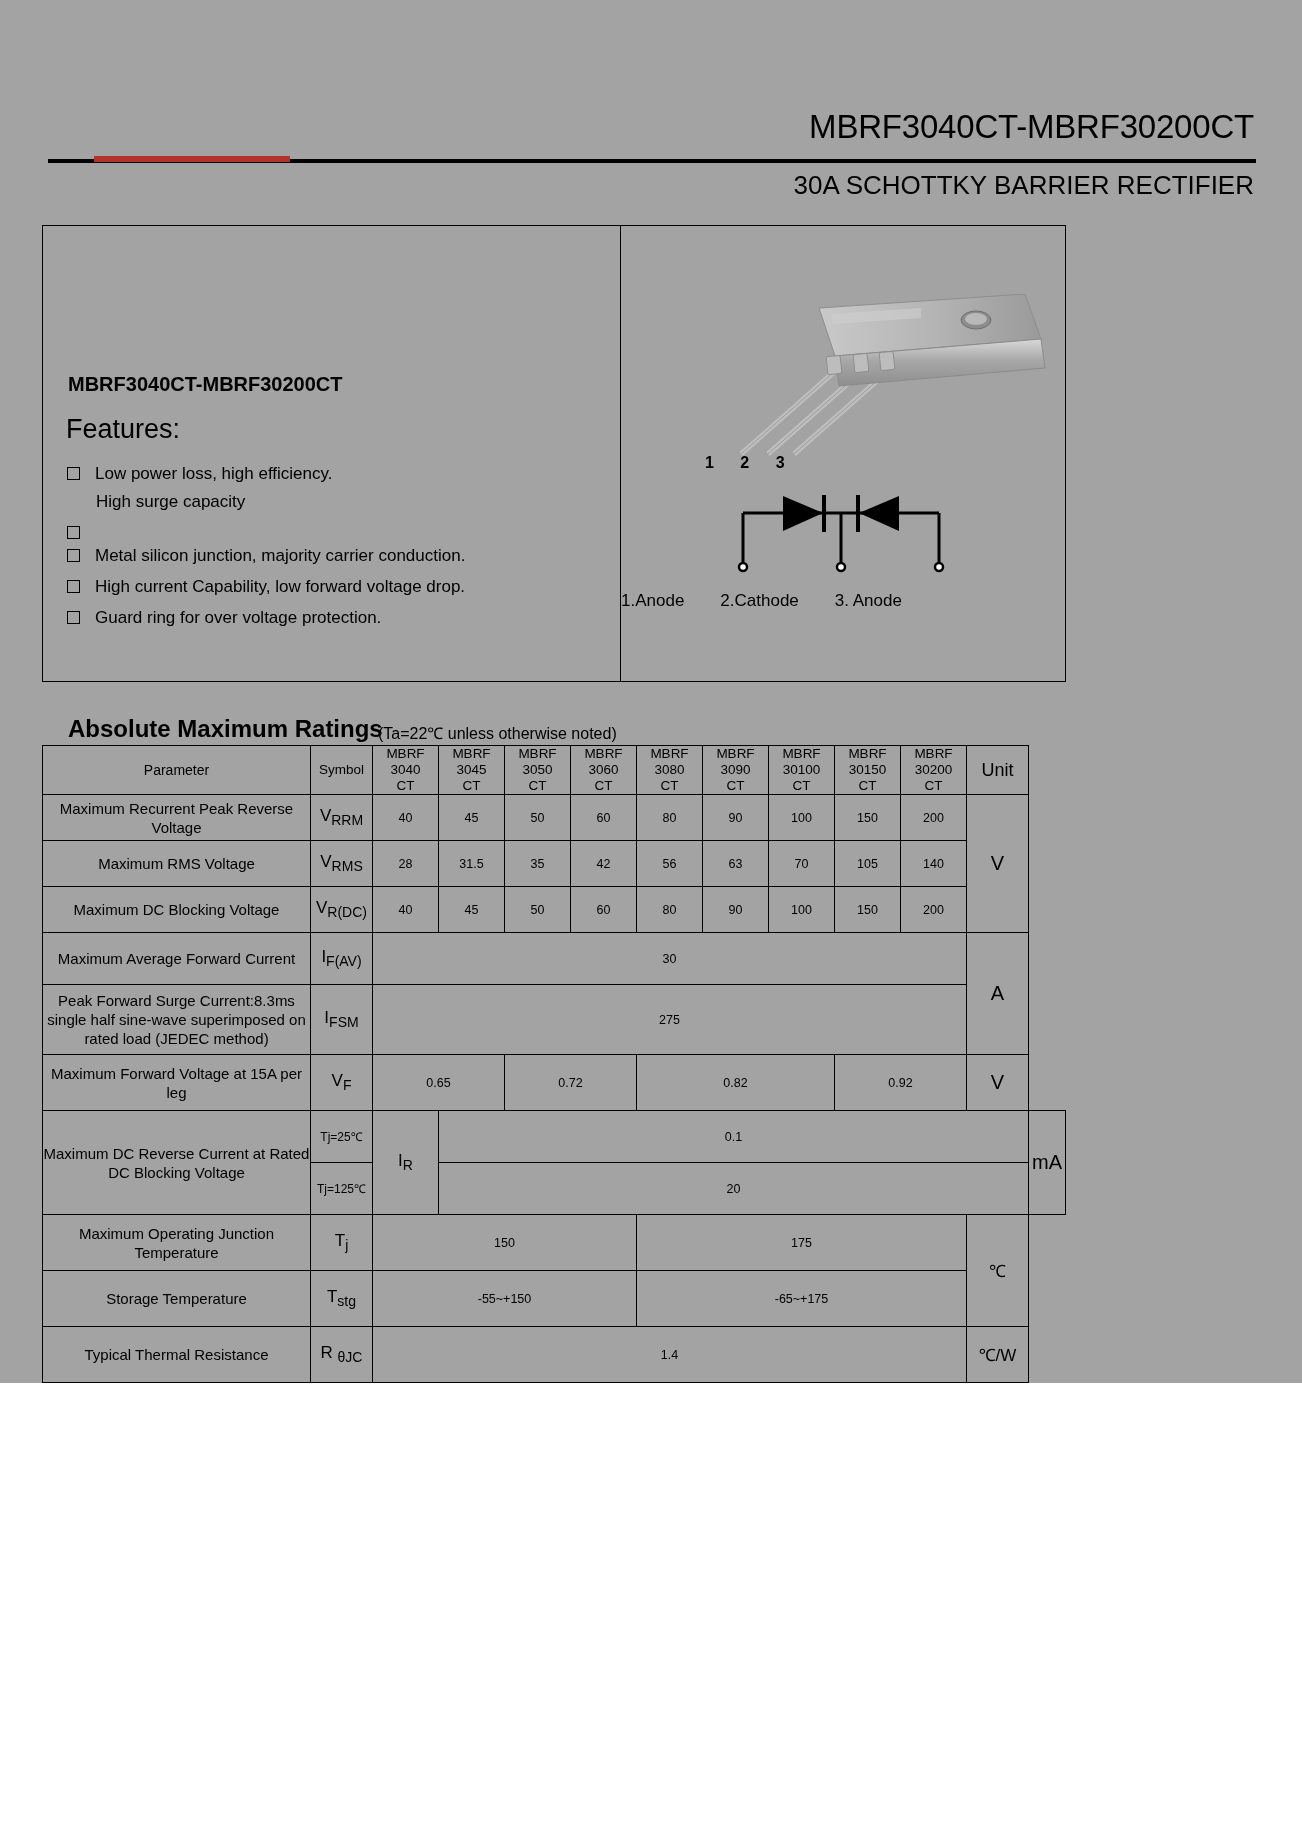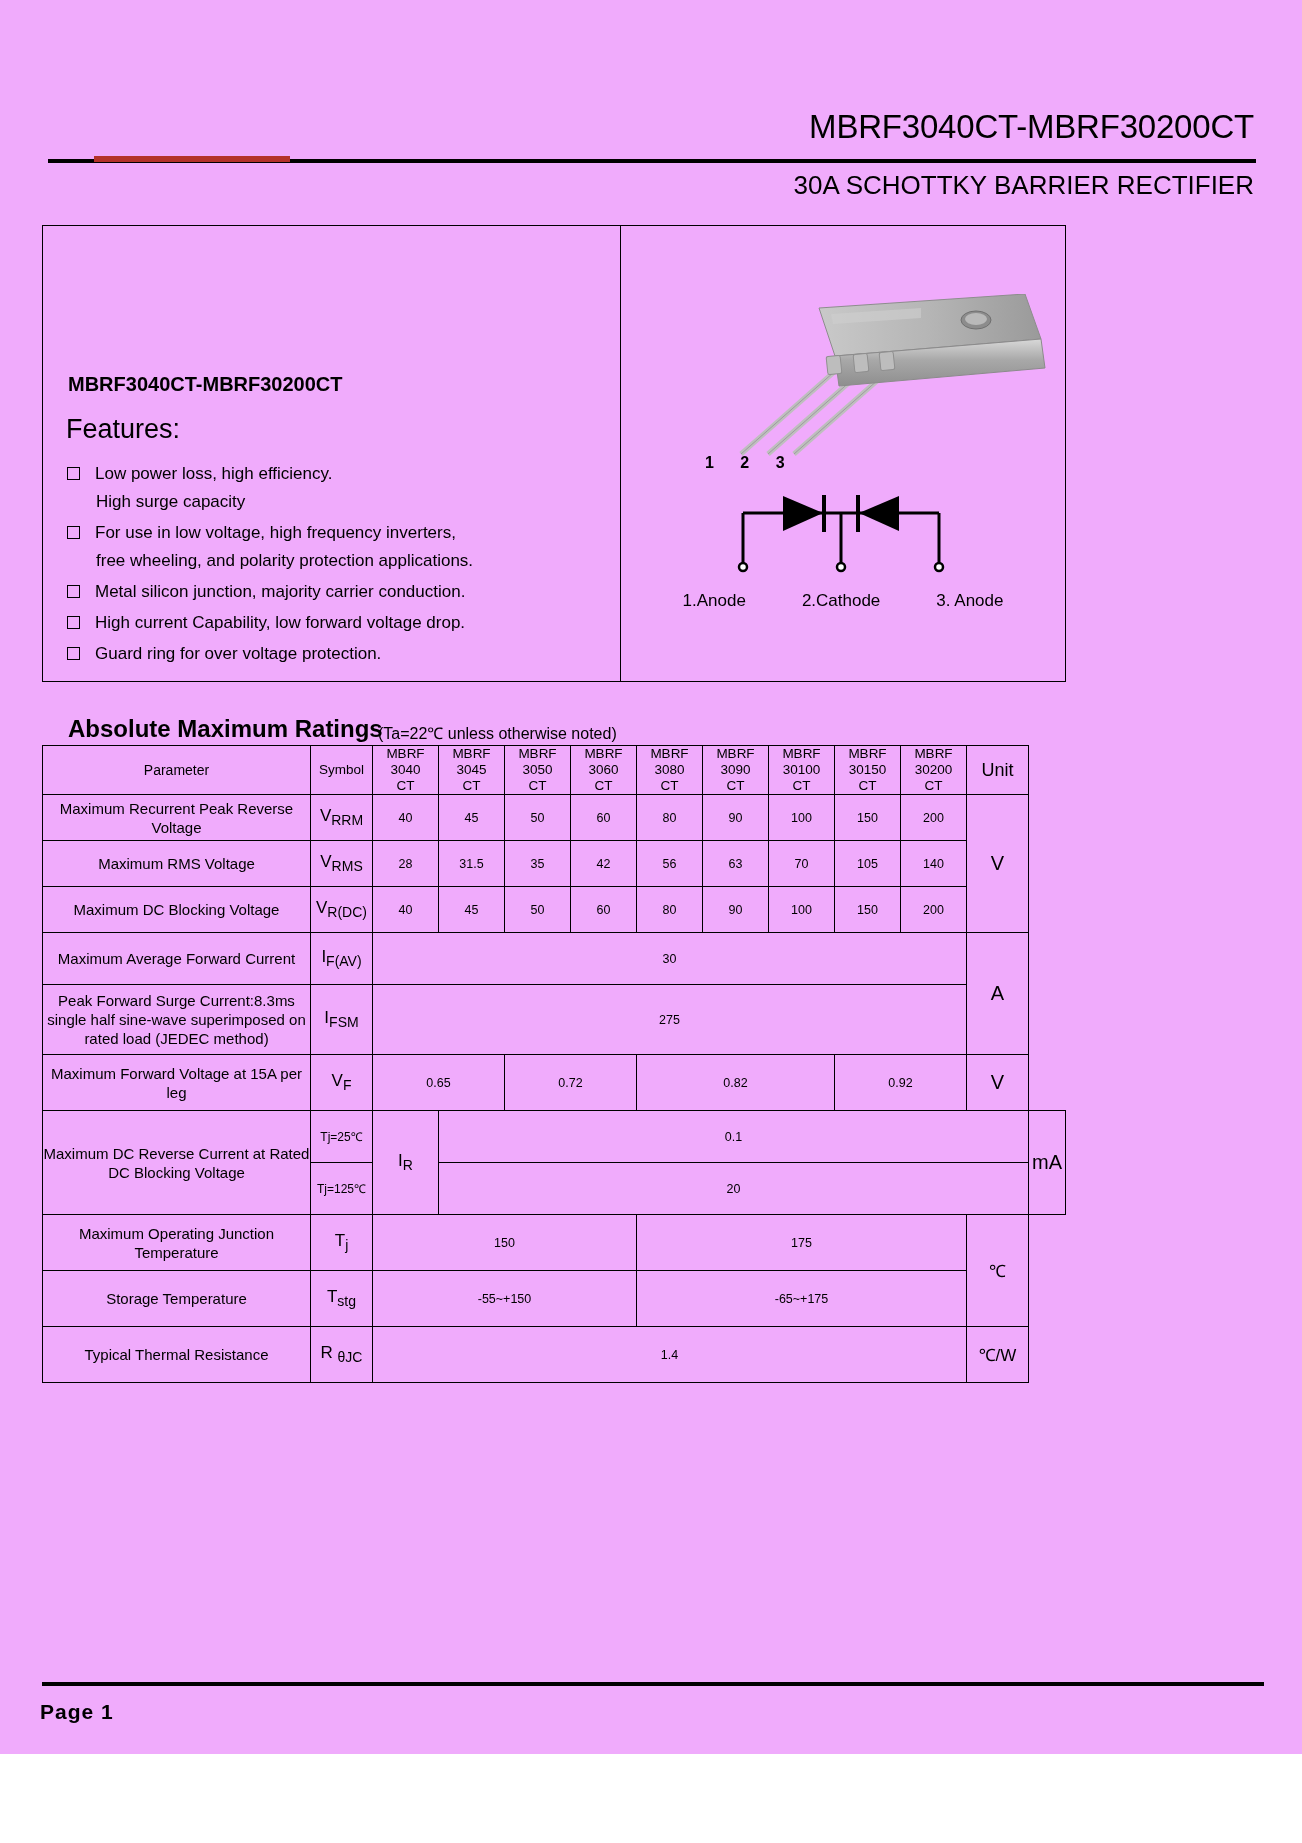--- a/index.html
+++ b/index.html
@@ -7,22 +7,22 @@
     padding: 0;
     background: #ffffff;
   }
   body {
     font-family: "Liberation Sans", sans-serif;
     color: #000;
   }
   .page {
     position: relative;
     width: 1302px;
-    height: 1754px;
-    background: #f0abfc;
+    height: 1383px;
+    background: #a3a3a3;
     box-sizing: border-box;
     overflow: hidden;
   }
   .sheet {
     position: absolute;
     left: 40px;
     top: 0;
     width: 1222px;
     height: 1843px;
   }
@@ -166,22 +166,22 @@
     top: 265px;
     width: 220px;
     height: 95px;
   }
   .pin-funcs {
     position: absolute;
     left: 0;
     right: 0;
     top: 365px;
     display: flex;
-    justify-content: center;
-    gap: 56px;
+    justify-content: flex-start;
+    gap: 36px;
     font-size: 17px;
   }
 
   
   .ratings-head {
     position: absolute;
     left: 28px;
     top: 715px;
     font-size: 24px;
     font-weight: bold;
@@ -290,24 +290,20 @@
         <div class="feat-item">
           <div class="chk"></div>
           <div class="feat-text">
             <span>Low power loss, high efficiency.</span>
             <span class="cont">High surge capacity</span>
           </div>
         </div>
 
         <div class="feat-item">
           <div class="chk"></div>
-          <div class="feat-text">
-            <span>For use in low voltage, high frequency inverters,</span>
-            <span class="cont">free wheeling, and polarity protection applications.</span>
-          </div>
         </div>
 
         <div class="feat-item">
           <div class="chk"></div>
           <div class="feat-text">
             <span>Metal silicon junction, majority carrier conduction.</span>
           </div>
         </div>
 
         <div class="feat-item">

